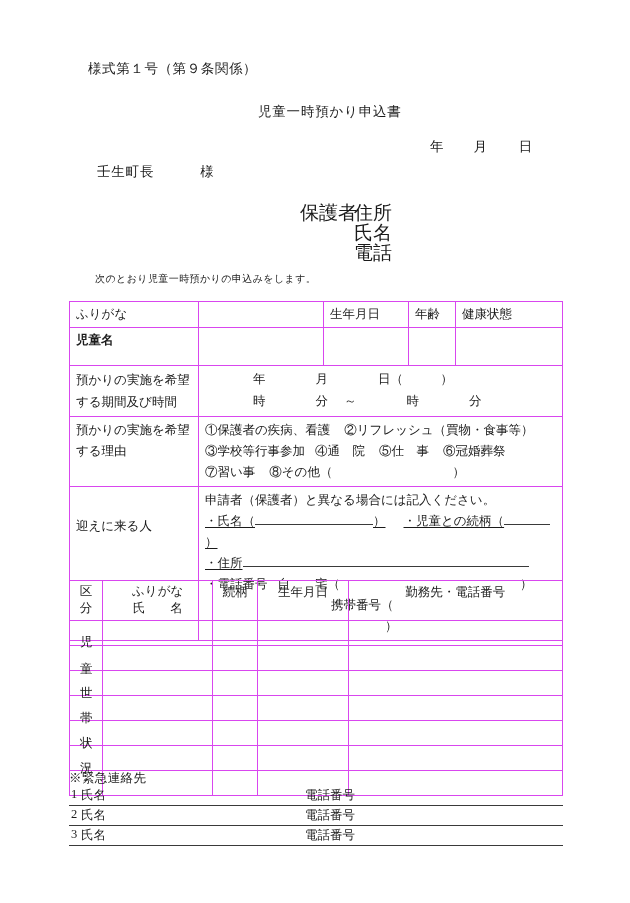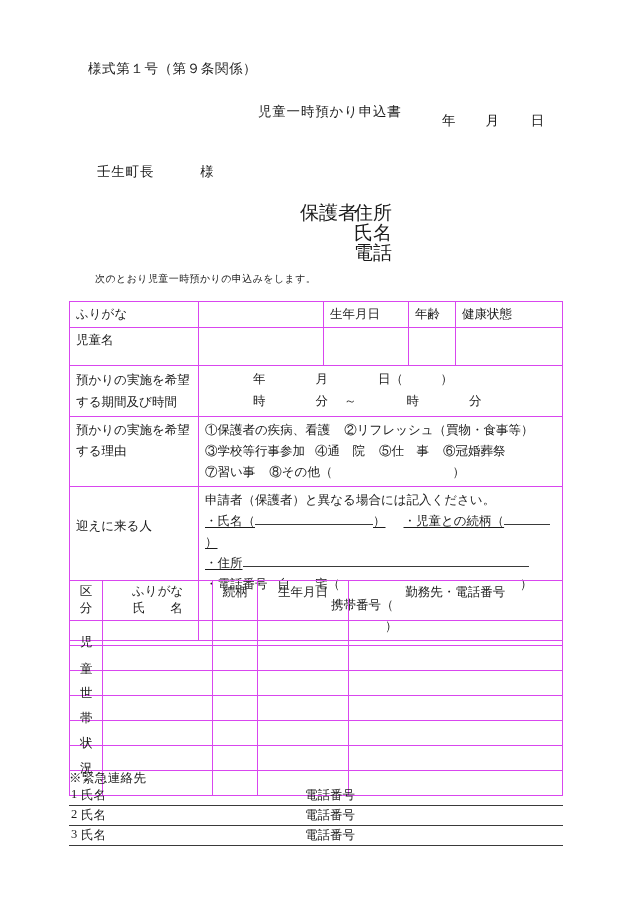--- a/index.html
+++ b/index.html
@@ -33,24 +33,23 @@
   }
   .doc-title {
     left: 258px;
     top: 103px;
     font-size: 13.5px;
     letter-spacing: 0.8px;
     white-space: nowrap;
   }
   .date-line {
     left: 430px;
-    top: 112px;
+    top: 138px;
     font-size: 13.5px;
     white-space: nowrap;
-    margin-left: 12px;
   }
   .date-line span { display: inline-block; }
   .date-y { width: 40px; }
   .date-m { width: 42px; }
 
   .addressee {
     left: 97px;
     top: 163px;
     font-size: 13.5px;
     letter-spacing: 0.8px;
@@ -97,21 +96,21 @@
     width: 494px;
   }
   .cell-pad { padding: 3px 4px 3px 6px; line-height: 19px; }
 
   .lbl-col { width: 129px; }
   .c-bday  { width: 85px; }
   .c-age   { width: 47px; }
   .c-health{ width: 107px; }
 
   .row-furigana td { height: 18px; }
-  .row-name td { height: 37px; }
+  .row-name td { height: 37px; font-weight: bold; }
 
   .period-text { line-height: 22px; padding: 2px 4px 2px 6px; white-space: nowrap; }
   .period-text .sp-a { display:inline-block; width: 48px; }
   .period-text .sp-b { display:inline-block; width: 50px; }
   .period-text .sp-c { display:inline-block; width: 16px; }
 
   .reason-text { line-height: 21px; padding: 3px 4px 3px 6px; white-space: nowrap; }
   .reason-text .gap1 { display:inline-block; width: 14px; }
   .reason-text .gap2 { display:inline-block; width: 10px; }
 

